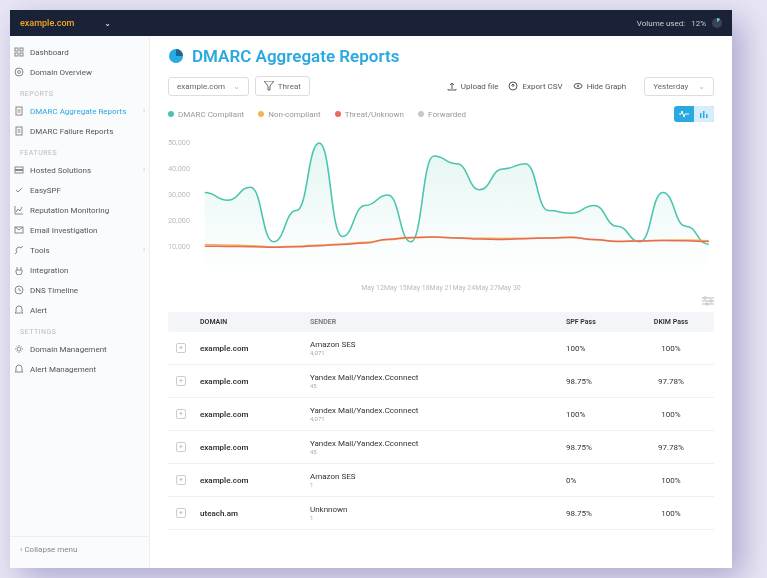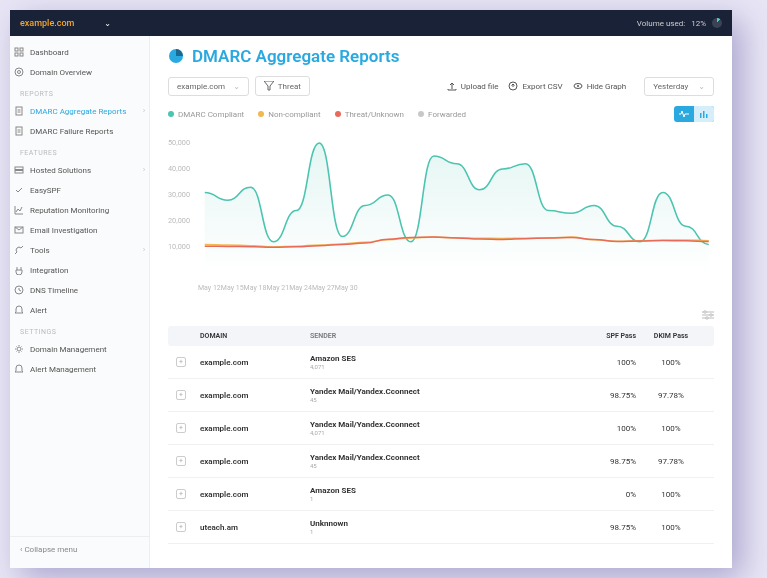--- a/index.html
+++ b/index.html
@@ -30,31 +30,31 @@
 .tool-icon{width:10px;height:10px}
 .date-sel{border:1px solid #ddd;border-radius:3px;padding:4px 8px;font-size:8px;color:#666;display:flex;align-items:center;gap:10px;background:#fff;margin-left:12px}
 .legend-row{display:flex;align-items:center;gap:14px;margin-bottom:16px}
 .legend{display:flex;align-items:center;gap:4px;font-size:8px;color:#999}
 .legend-dot{width:6px;height:6px;border-radius:50%}
 .chart-toggle{margin-left:auto;display:flex;background:#2aa9e0;border-radius:3px;overflow:hidden}
 .chart-toggle-btn{width:20px;height:16px;display:flex;align-items:center;justify-content:center;color:#fff;font-size:9px}
 .chart-toggle-btn.inactive{background:#d6eef9}
 .chart-area{height:150px;position:relative;margin-bottom:8px}
 .chart-svg{width:100%;height:100%}
-.xlabels{display:flex;justify-content:flex-start;padding:0 30px;font-size:7px;color:#bbb;margin-top:-12px;margin-bottom:18px}
+.xlabels{display:flex;justify-content:center;padding:0 30px;font-size:7px;color:#bbb;margin-top:-12px;margin-bottom:4px}
 .sliders-icon{text-align:right;color:#bbb;font-size:9px;margin-bottom:4px}
 .table{width:100%;font-size:8px}
 .table-header{display:flex;background:#f3f5f8;padding:6px 8px;color:#777;font-weight:600;font-size:7px;border-radius:3px}
 .table-row{display:flex;padding:8px 8px;border-bottom:1px solid #f0f0f0;align-items:center}
 .col-exp{width:24px}
 .col-domain{width:110px;font-weight:600;color:#333}
 .col-sender{flex:1}
-.sender-name{font-weight:700;color:#333;font-size:8px}
+.sender-name{font-weight:400;color:#333;font-size:8px}
 .sender-count{font-size:6px;color:#aaa}
-.col-spf{width:70px;text-align:right;color:#333}
+.col-spf{width:70px;color:#333}
 .col-dkim{width:70px;text-align:center;color:#333}
 .expand-box{width:10px;height:10px;border:1px solid #ccc;border-radius:2px;display:flex;align-items:center;justify-content:center;font-size:7px;color:#aaa}
 </style>
 </head>
 <body>
 
 <div class="app">
   <div class="topbar">
     <div class="domain-sel">
       <span>example.com</span>

